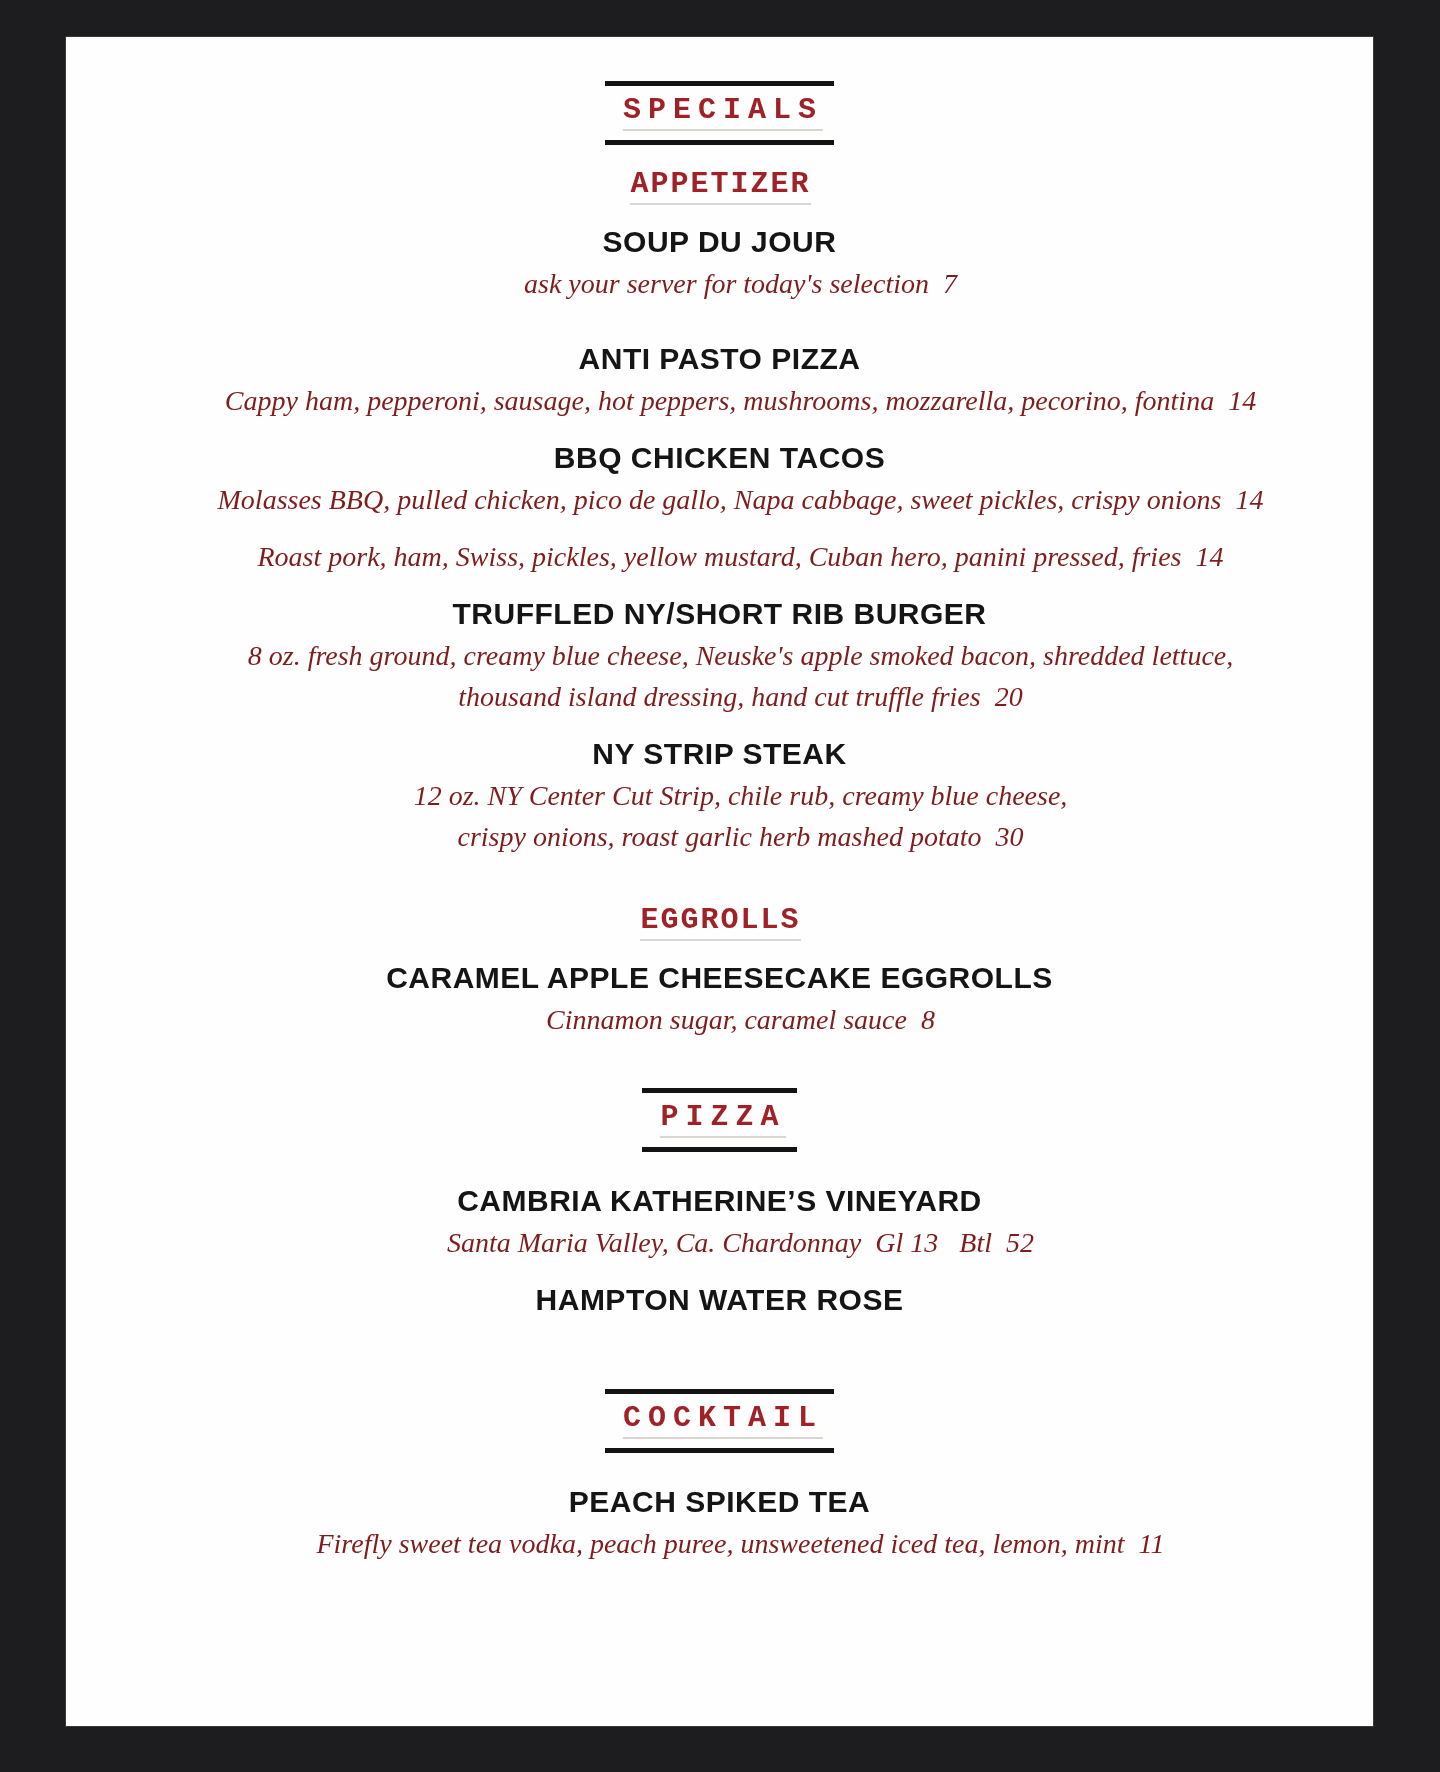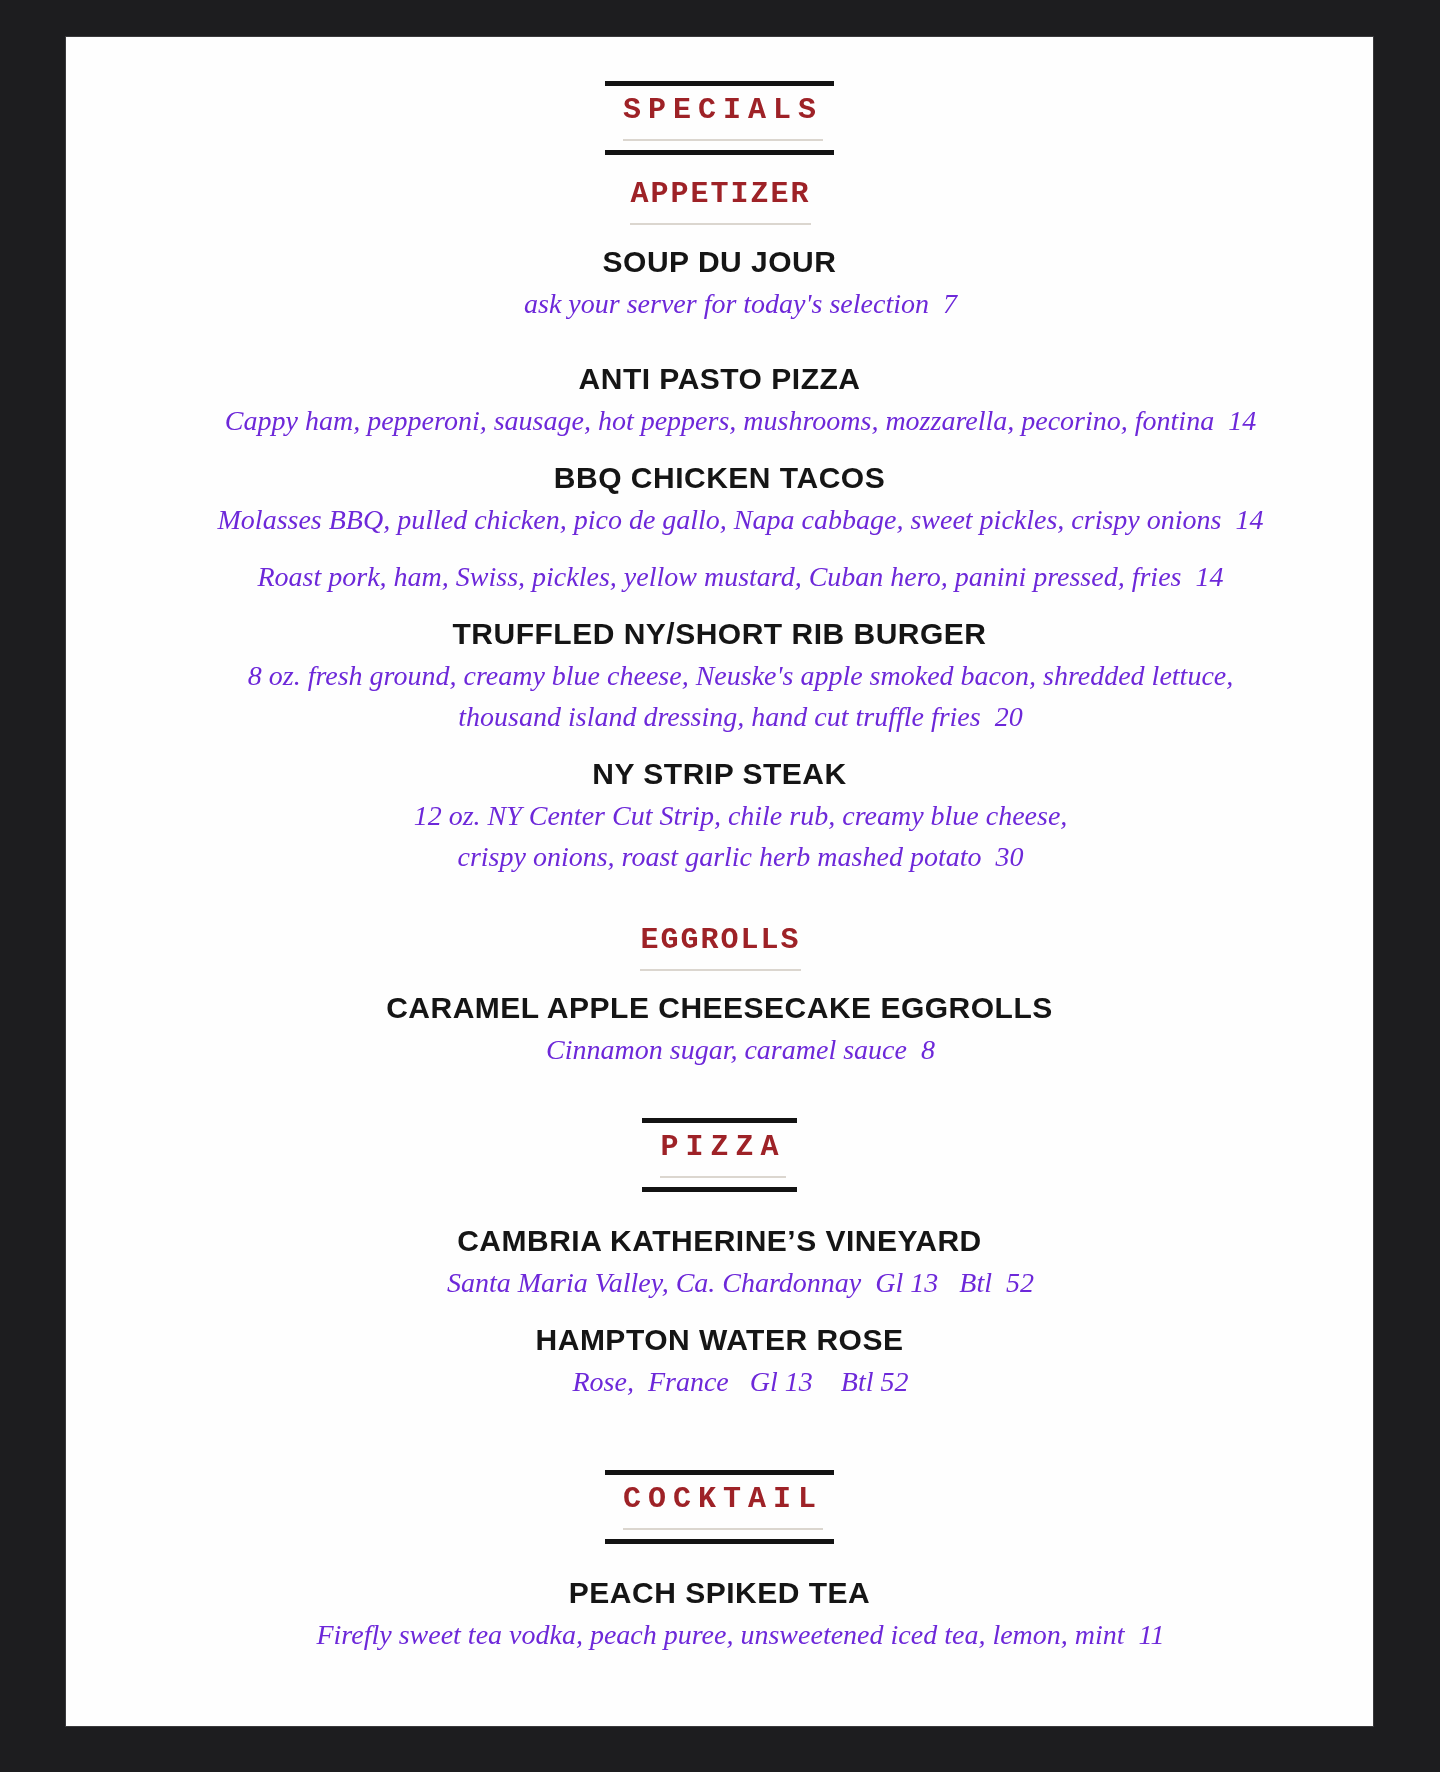--- a/index.html
+++ b/index.html
@@ -19,21 +19,21 @@
     padding-top: 44px;
     text-align: center;
     overflow: hidden;
   }
   
   .red-text {
     font-family: "Liberation Mono", "DejaVu Sans Mono", monospace;
     font-weight: 700;
     color: #9e2227;
     border-bottom: 2px solid #dbd6cf;
-    padding-bottom: 12px;
+    padding-bottom: 2px;
     display: inline-block;
   }
   .framed {
     display: inline-block;
     border-top: 5px solid #131313;
     border-bottom: 5px solid #131313;
     padding: 7px 18px 9px 18px;
   }
   .title-text  { font-size: 30px; letter-spacing: 7px; margin-right: -7px; line-height: 34px; }
   .sub-text    { font-size: 30px; letter-spacing: 2px; margin-right: -2px; line-height: 34px; }
@@ -53,21 +53,21 @@
     font-weight: 700;
     font-size: 30px;
     letter-spacing: 0.5px;
     color: #151515;
     line-height: 42px;
   }
   .desc-line {
     font-family: "Liberation Serif", "DejaVu Serif", serif;
     font-style: italic;
     font-size: 28px;
-    color: #6d28d9;
+    color: #7f1d1d;
     line-height: 41px;
     white-space: pre-wrap;
     padding-left: 42px;
   }
 </style>
 </head>
 <body>
 
 <div class="page">
   <div>
@@ -111,20 +111,19 @@
         <div class="item">
           <div class="item-name">CARAMEL APPLE CHEESECAKE EGGROLLS</div>
           <div class="desc-line">Cinnamon sugar, caramel sauce  8</div>
         </div>
       </div>
       <div class="section s3"><div class="section-heading framed"><span class="red-text title-text">PIZZA</span></div><div class="item">
           <div class="item-name">CAMBRIA KATHERINE’S VINEYARD</div>
           <div class="desc-line">Santa Maria Valley, Ca. Chardonnay  Gl 13   Btl  52</div>
         </div><div class="item">
           <div class="item-name">HAMPTON WATER ROSE</div>
-          <div class="desc-line">Rose,  France   Gl 13    Btl 52</div>
         </div></div>
       <div class="section s4"><div class="section-heading framed"><span class="red-text title-text">COCKTAIL</span></div><div class="item">
           <div class="item-name">PEACH SPIKED TEA</div>
           <div class="desc-line">Firefly sweet tea vodka, peach puree, unsweetened iced tea, lemon, mint  11</div>
         </div></div>
     </div>
 </div>
 
 </body></html>

